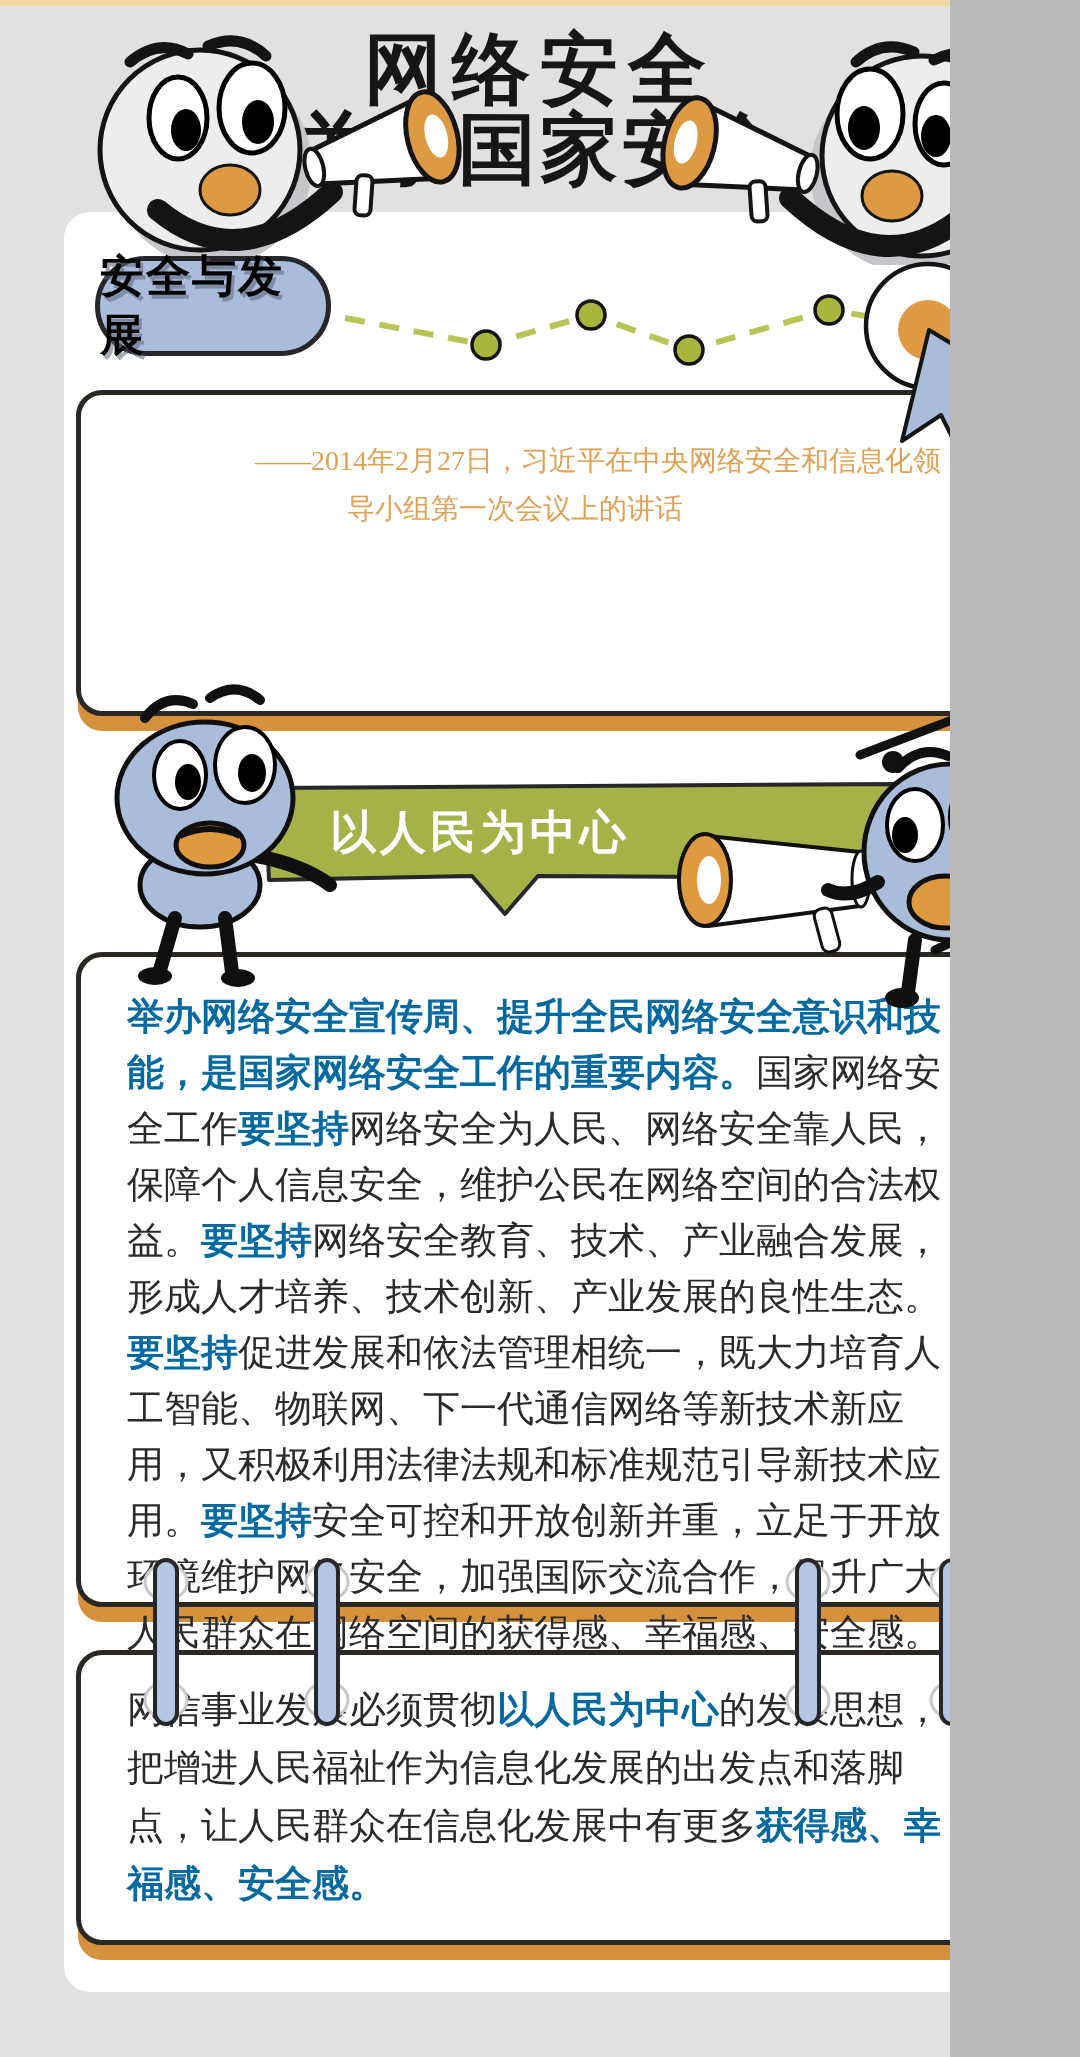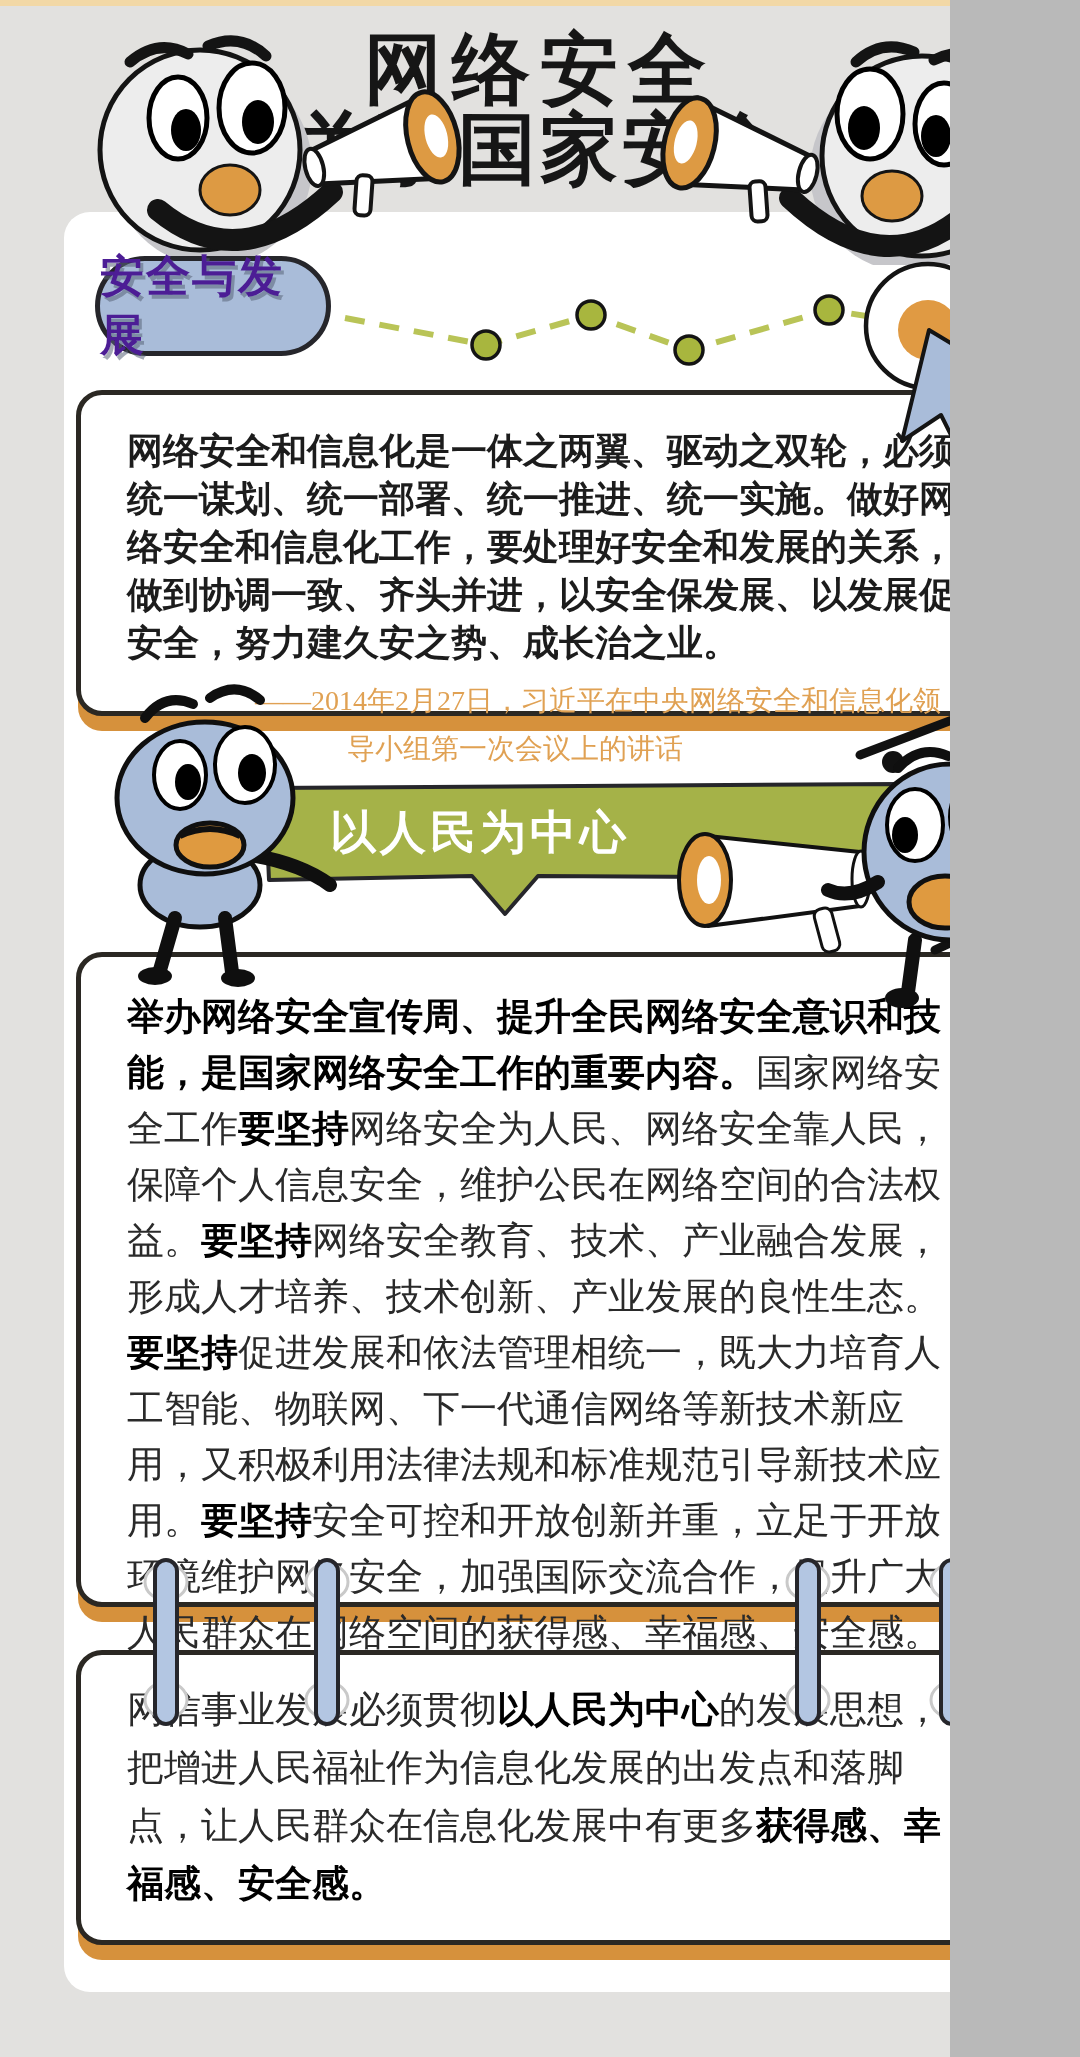--- a/index.html
+++ b/index.html
@@ -15,36 +15,36 @@
   }
   .title{position:absolute;left:0;top:30px;width:1080px;text-align:center;z-index:2;
     color:#161616;font-weight:900;line-height:1.02;}
   .title .t1{font-size:78px;letter-spacing:10px;}
   .title .t2{font-size:78px;letter-spacing:4px;}
   .deco{position:absolute;z-index:3;pointer-events:none;}
   .badge{
     position:absolute;left:95px;top:256px;width:236px;height:100px;z-index:4;
     background:#a9bcd9;border:5px solid #26262b;border-radius:55px;
     box-sizing:border-box;display:flex;align-items:center;justify-content:center;
-    font-size:44px;font-weight:900;color:#4c1d95;letter-spacing:2px;
+    font-size:44px;font-weight:900;color:#000000;letter-spacing:2px;
     text-shadow:3px 4px 0 rgba(90,100,120,.55);
   }
   .card{
     position:absolute;left:76px;width:936px;box-sizing:border-box;z-index:2;
     background:#ffffff;border:5px solid #2b2823;border-radius:26px;
     box-shadow:0 17px 0 -2px #d6913c;
   }
   .card1{top:390px;height:326px;padding:32px 44px 0 46px;}
   .card2{top:952px;height:655px;padding:32px 44px 0 46px;}
   .card3{top:1650px;height:295px;padding:26px 44px 0 46px;}
   .quote{color:#1c1c1c;}
   .card1 .quote{font-size:36px;line-height:48px;font-weight:bold;}
   .card2 .quote{font-size:37px;line-height:56px;color:#2a2a2a;}
   .card3 .quote{font-size:37px;line-height:58px;color:#2a2a2a;}
-  .quote .b{font-weight:bold;color:#000000;}
+  .quote .b{font-weight:bold;color:#0369a1;}
   .attr{color:#e0a153;font-size:28px;line-height:48px;}
   .attr-hang{margin-top:10px;padding-left:220px;text-indent:-92px;}
   .attr-right{margin-top:6px;text-align:right;}
   .banner-label{
     position:absolute;left:320px;top:802px;width:320px;z-index:5;
     text-align:center;font-size:46px;font-weight:900;color:#ffffff;letter-spacing:4px;
   }
   svg{display:block;}
 </style>
 </head>
@@ -92,21 +92,20 @@
     <circle cx="186" cy="115" r="14" fill="#a8b63e" stroke="#141414" stroke-width="3.5"></circle>
     <circle cx="291" cy="85" r="14" fill="#a8b63e" stroke="#141414" stroke-width="3.5"></circle>
     <circle cx="389" cy="120" r="14" fill="#a8b63e" stroke="#141414" stroke-width="3.5"></circle>
     <circle cx="529" cy="80" r="14" fill="#a8b63e" stroke="#141414" stroke-width="3.5"></circle>
     <circle cx="628" cy="96" r="62" fill="#ffffff" stroke="#141414" stroke-width="4.5"></circle>
     <circle cx="628" cy="100" r="30" fill="#e09a43"></circle>
     <path d="M629,100 L724,157 L673,169 L703,223 L669,241 L641,185 L602,211 Z" fill="#a9bcd9" stroke="#141414" stroke-width="4" stroke-linejoin="round"></path>
   </svg>
 
   <div class="card card1">
-    <div class="quote">网络安全和信息化是一体之两翼、驱动之双轮，必须统一谋划、统一部署、统一推进、统一实施。做好网络安全和信息化工作，要处理好安全和发展的关系，做到协调一致、齐头并进，以安全保发展、以发展促安全，努力建久安之势、成长治之业。</div>
     <div class="attr attr-hang">——2014年2月27日，习近平在中央网络安全和信息化领导小组第一次会议上的讲话</div>
   </div>
 
   <svg class="deco" style="left:60px;top:640px;z-index:4;" width="1020" height="400" viewBox="0 0 1020 400">
 
     <path d="M205,148 L840,144 L828,238 L478,236 L445,274 L412,236 L209,240 Z" fill="#a5b248" stroke="#26262b" stroke-width="4" stroke-linejoin="round"></path>
 
     <g>
       <ellipse cx="140" cy="245" rx="60" ry="42" fill="#a9bcd9" stroke="#0f0f0f" stroke-width="5"></ellipse>
       <path d="M190,215 q50,8 80,30" fill="none" stroke="#0f0f0f" stroke-width="14" stroke-linecap="round"></path>

